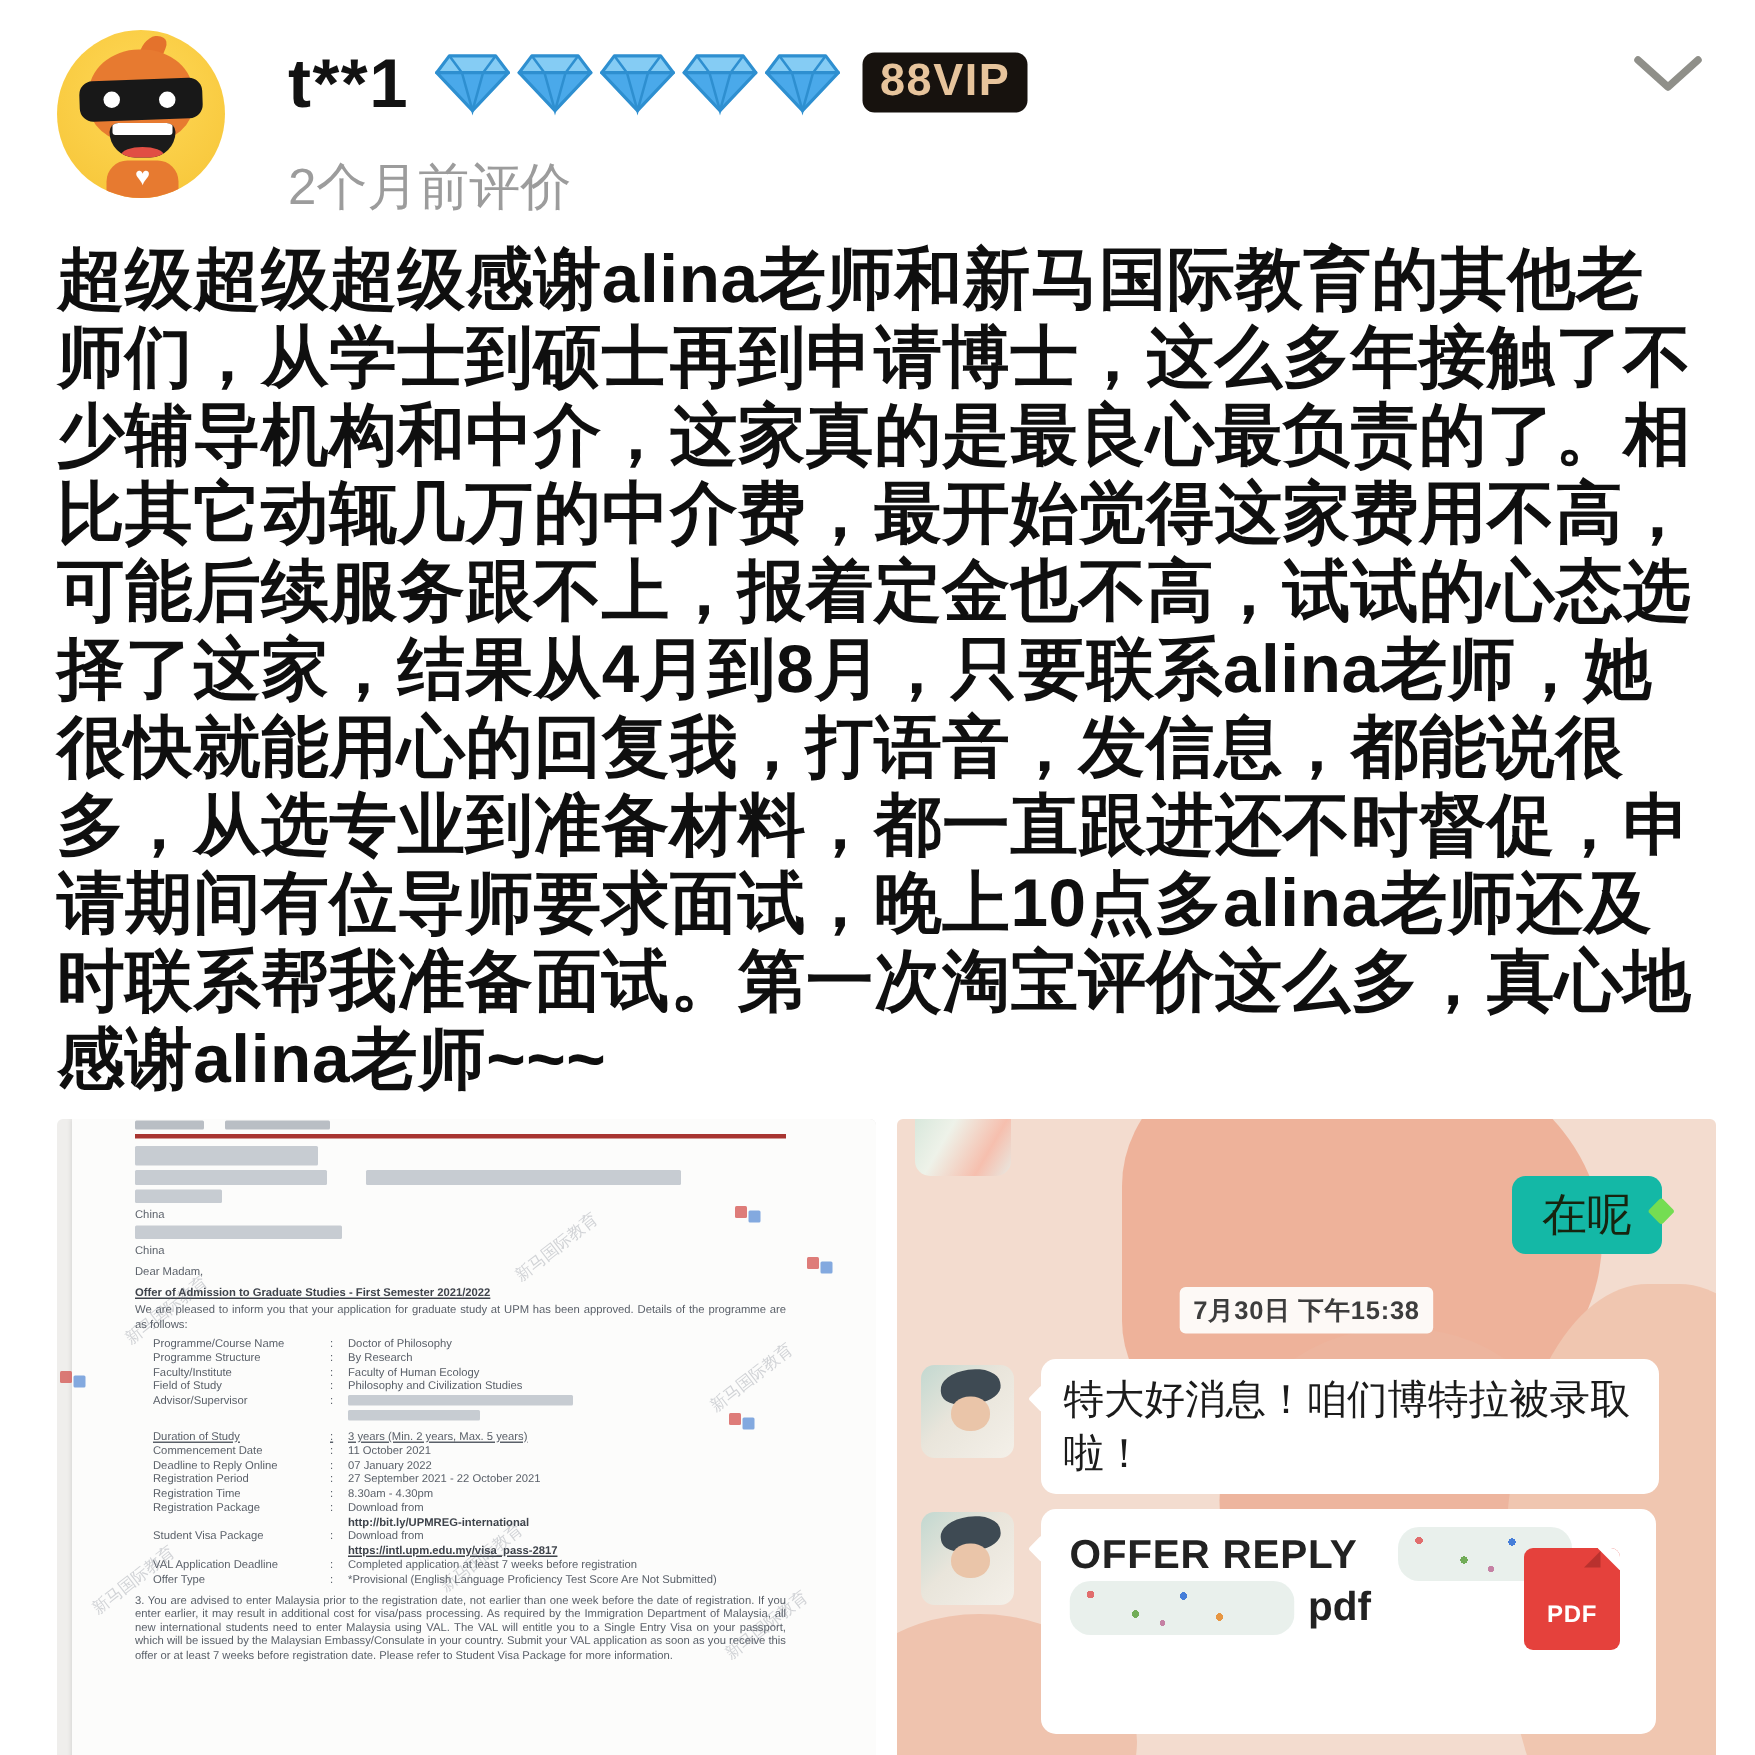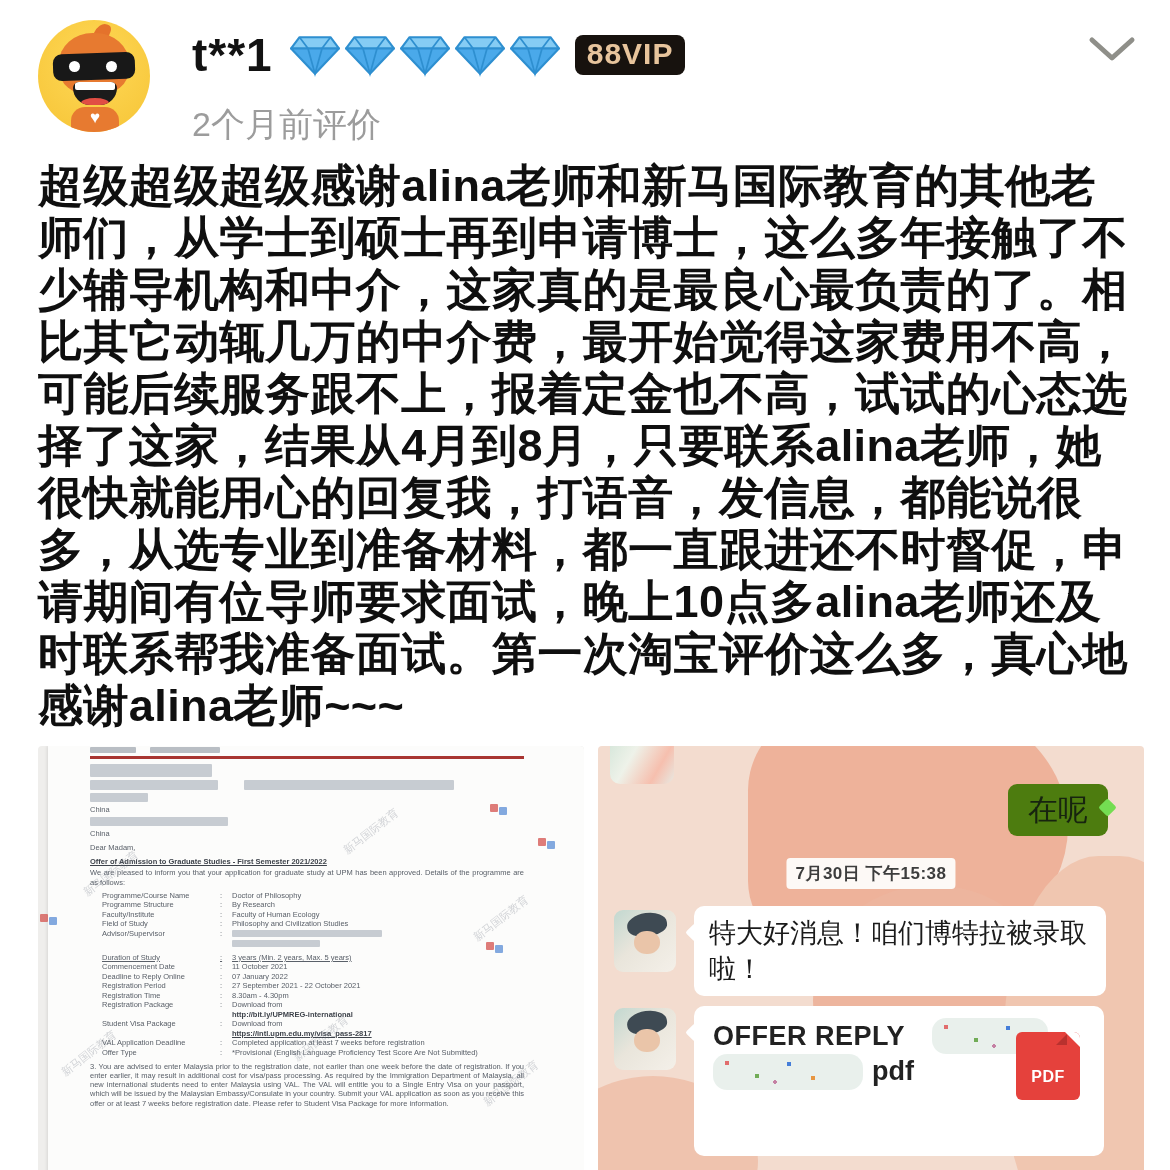--- a/index.html
+++ b/index.html
@@ -78,21 +78,21 @@
   .blob{position:absolute;pointer-events:none;}
   .blob1{left:150px;top:-50px;width:320px;height:270px;background:#eeb29a;border-radius:42% 58% 62% 38%;}
   .blob2{left:215px;top:140px;width:240px;height:240px;background:#edb59e;border-radius:50% 50% 45% 55%;}
   .blob3{left:-50px;bottom:-70px;width:210px;height:170px;background:#efc3ae;border-radius:50%;}
   .blob4{right:-70px;top:110px;width:210px;height:400px;background:#f0c6b0;border-radius:45%;}
   .cut-avatar{position:absolute;left:12px;top:-20px;width:64px;height:58px;border-radius:10px;
     background:linear-gradient(120deg,#cfe3d6 0%,#eef2e9 40%,#f6bfae 75%,#e8e9e2 100%);}
   .bubble-top{position:absolute;left:94px;top:-18px;width:342px;height:72px;background:#ffffff;border-radius:10px;
     display:flex;align-items:flex-end;justify-content:center;padding:0 20px 12px 20px;box-sizing:border-box;
     font-size:33px;font-weight:500;color:#2a2a2a;overflow:hidden;white-space:nowrap;}
-  .bubble-green{position:absolute;left:410px;top:38px;min-width:64px;height:52px;background:#4d7c0f;border-radius:9px;
+  .bubble-green{position:absolute;left:410px;top:38px;min-width:64px;height:52px;background:#14b8a6;border-radius:9px;
     display:flex;align-items:center;justify-content:center;padding:0 18px;
     font-size:30px;color:#17240f;font-weight:500;}
   .bubble-green::after{content:"";position:absolute;right:-6px;top:17px;width:13px;height:13px;background:#74dd52;transform:rotate(45deg);border-radius:2px;}
   .chat-time{position:absolute;left:50%;transform:translateX(-50%);top:112px;background:rgba(253,253,251,.95);
     color:#3d3d3d;font-size:17px;font-weight:700;padding:4px 9px;border-radius:4px;letter-spacing:.5px;white-space:nowrap;}
   .chat-avatar{position:absolute;left:16px;width:62px;height:62px;border-radius:9px;overflow:hidden;
     background:linear-gradient(135deg,#c2d8d0 0%,#e9e5db 45%,#f4f0e9 100%);}
   .chat-avatar::before{content:"";position:absolute;left:13px;top:3px;width:40px;height:23px;background:#3e4a53;border-radius:50% 50% 42% 42%;transform:rotate(-8deg);}
   .chat-avatar::after{content:"";position:absolute;left:20px;top:21px;width:26px;height:23px;background:#eac5a9;border-radius:48%;}
   .av1{top:164px;} .av2{top:262px;}

